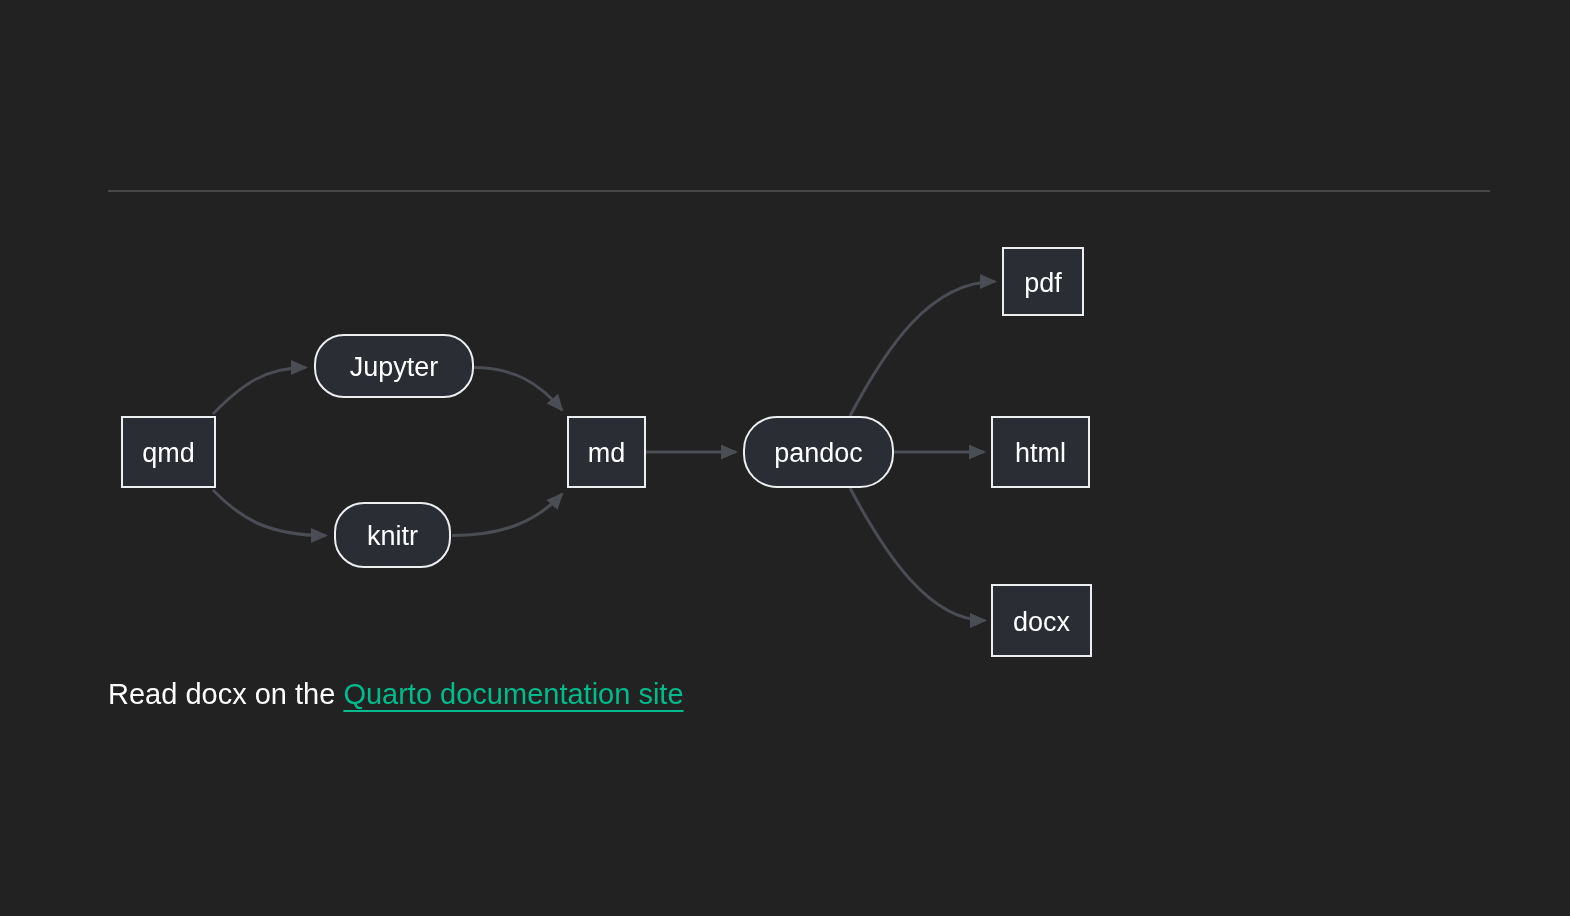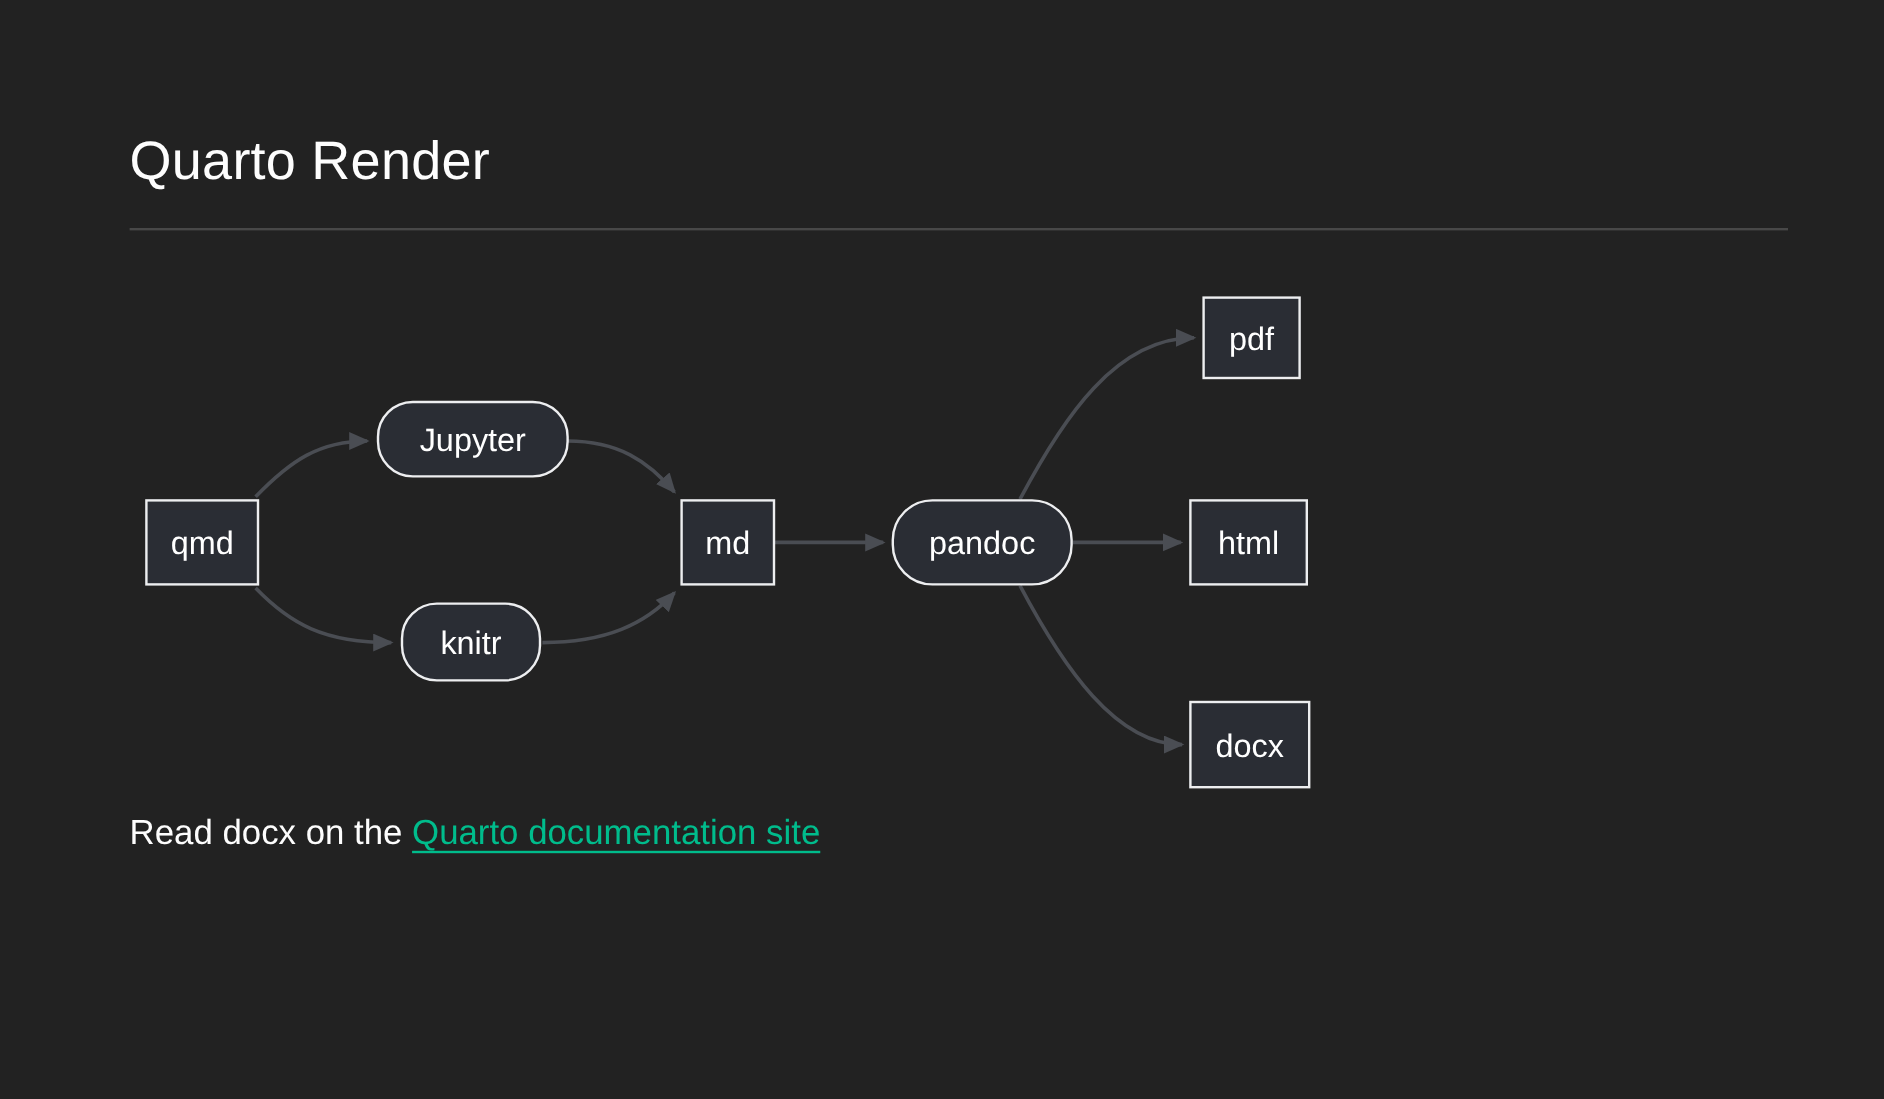--- a/index.html
+++ b/index.html
@@ -75,21 +75,20 @@
     text-decoration-thickness: 2px;
     text-underline-offset: 6px;
     cursor: pointer;
   }
 </style>
 </head>
 <body>
 
 <main class="page">
 
-  <h1 class="page-title">Quarto Render</h1>
 
   <hr class="title-divider">
 
   <div class="diagram-wrap">
     <svg width="1010" height="440" viewBox="0 0 1010 440">
       <defs>
         <marker id="arrow" markerUnits="userSpaceOnUse" markerWidth="20" markerHeight="16" refX="15" refY="7.5" orient="auto">
           <path d="M0,0 L17,7.5 L0,15 Z" fill="#4a4d53"></path>
         </marker>
       </defs>

